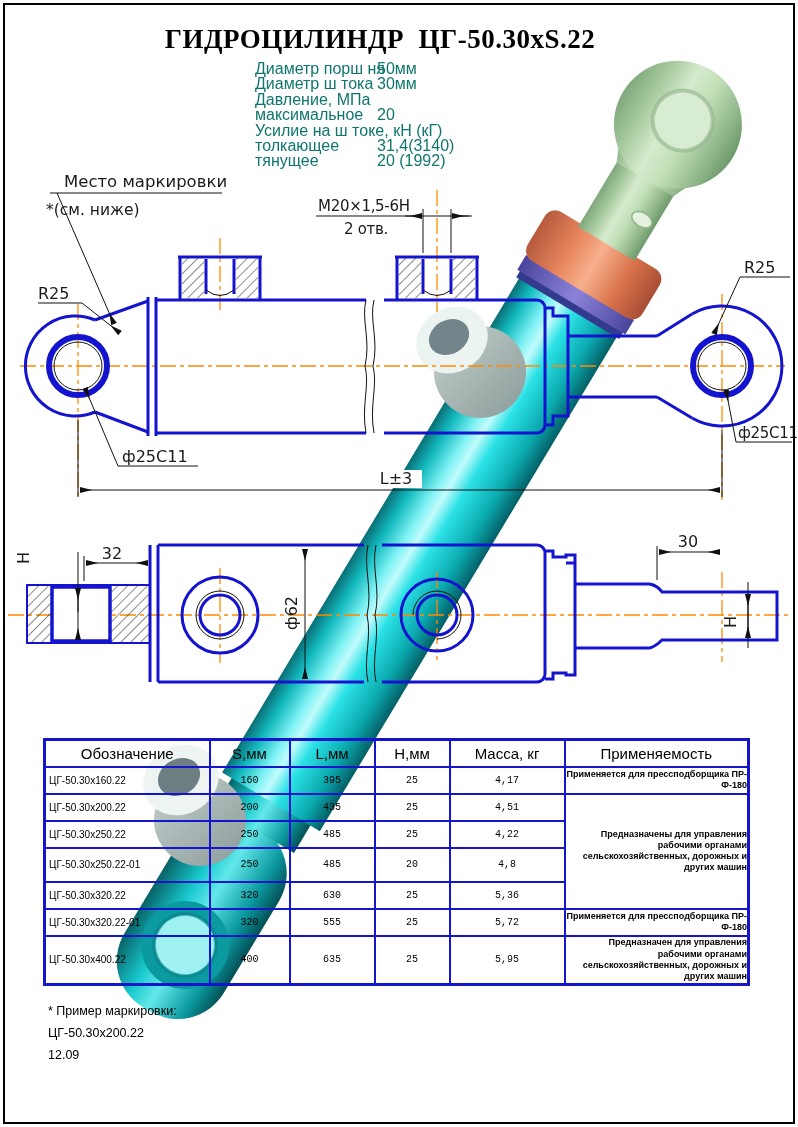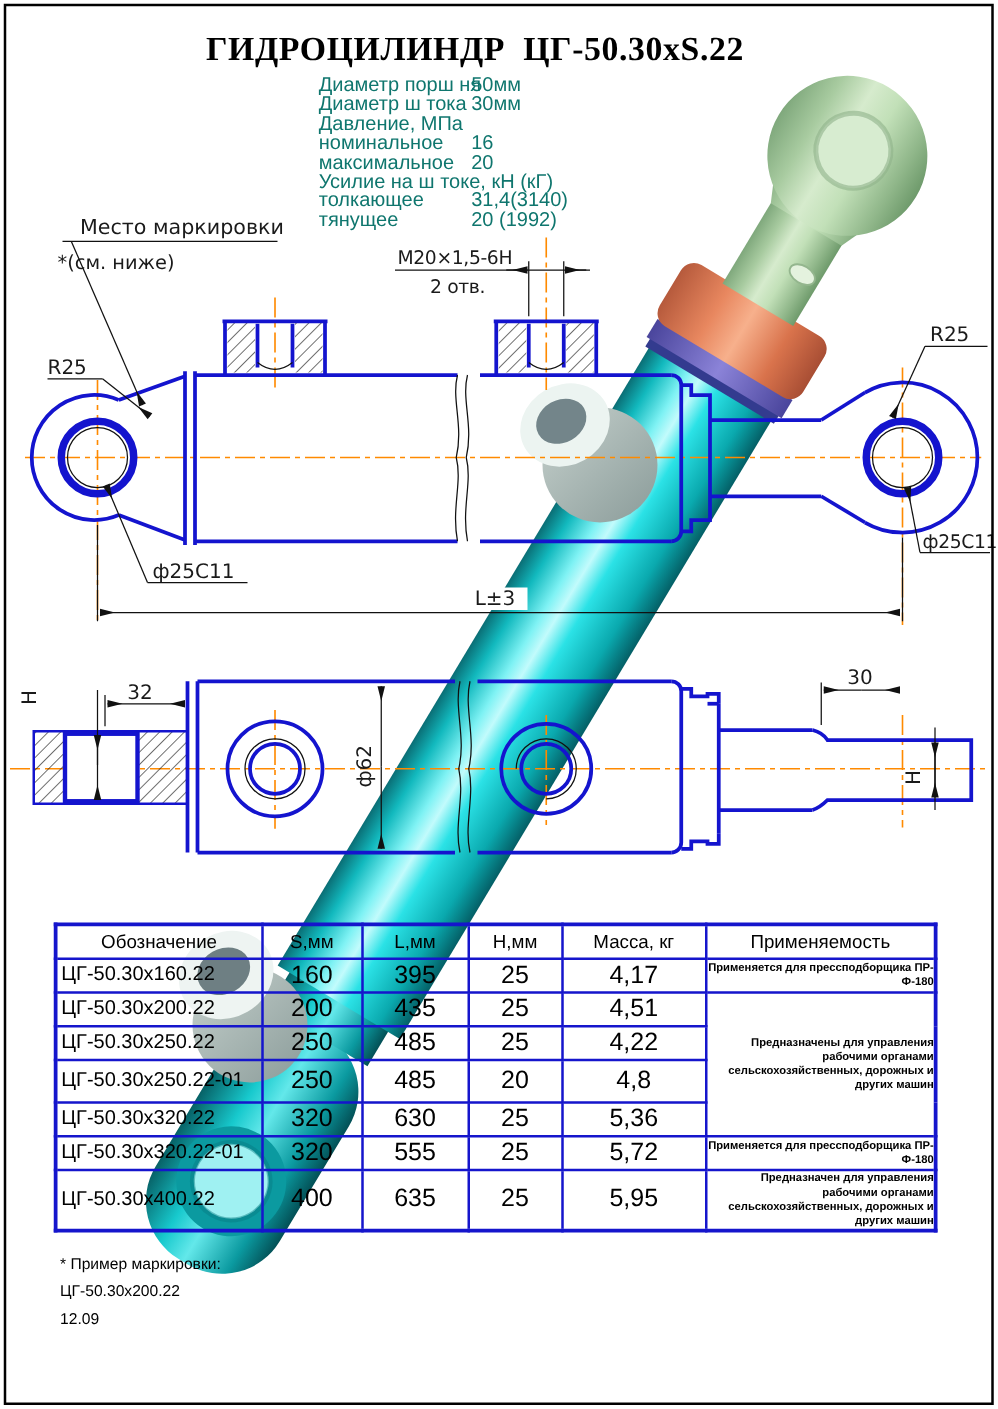--- a/index.html
+++ b/index.html
@@ -15,22 +15,22 @@
   svg text{font-family:"DejaVu Sans",sans-serif;fill:#1a1a1a;}
   .dim{font-size:15px;letter-spacing:-0.3px;}
   .dim2{font-size:16px;}
   
   #tblwrap{position:absolute;left:43px;top:738px;}
   table{border-collapse:collapse;table-layout:fixed;background:transparent;}
   td,th{border:2px solid #1515CC;padding:0;margin:0;color:#000;background:transparent;
         vertical-align:middle;overflow:hidden;}
   table{border:3px solid #1515CC;}
   th{font-size:15px;font-weight:normal;}
-  td.name{font-size:16px;text-align:left;padding-left:3px;white-space:nowrap;}
-  td.num{font-size:20px;text-align:center;}
+  td.name{font-size:10px;text-align:left;padding-left:3px;white-space:nowrap;}
+  td.num{font-size:10px;text-align:center;font-family:Liberation Mono, monospace;}
   td.app{font-size:9px;font-weight:bold;text-align:right;line-height:1.25;}
   #footnote{position:absolute;left:48px;top:1000px;font-size:12.5px;color:#000;line-height:22px;}
 </style>
 </head>
 <body>
 
 <div id="page">
   <div id="frame"></div>
 
   <svg width="798" height="1127" viewBox="0 0 798 1127">
@@ -277,21 +277,20 @@
       <text x="736" y="622" class="dim2" text-anchor="middle" transform="rotate(-90 736 622)">Н</text>
     </g>
   </svg>
 
   
   <div id="title">ГИДРОЦИЛИНДР  ЦГ-50.30хS.22</div>
   <div id="specs">
     <div class="srow"><span>Диаметр порш ня</span><span class="sval">50мм</span></div>
     <div class="srow"><span>Диаметр ш тока</span><span class="sval">30мм</span></div>
     <div class="srow"><span>Давление, МПа</span><span class="sval"></span></div>
-    <div class="srow"><span>номинальное</span><span class="sval">16</span></div>
     <div class="srow"><span>максимальное</span><span class="sval">20</span></div>
     <div class="srow"><span>Усилие на ш токе, кН (кГ)</span><span class="sval"></span></div>
     <div class="srow"><span>толкающее</span><span class="sval">31,4(3140)</span></div>
     <div class="srow"><span>тянущее</span><span class="sval">20   (1992)</span></div>
   </div>
 
   
   <div id="tblwrap">
     <table>
       <colgroup>

